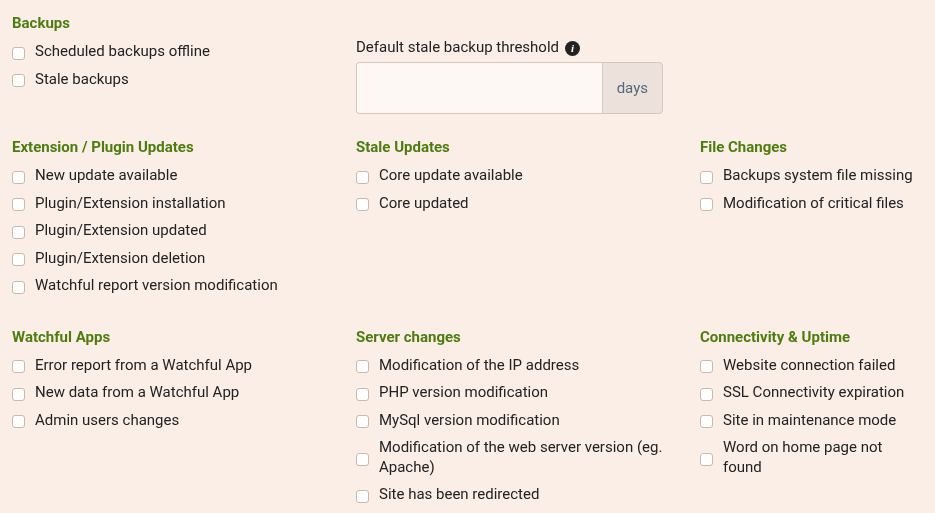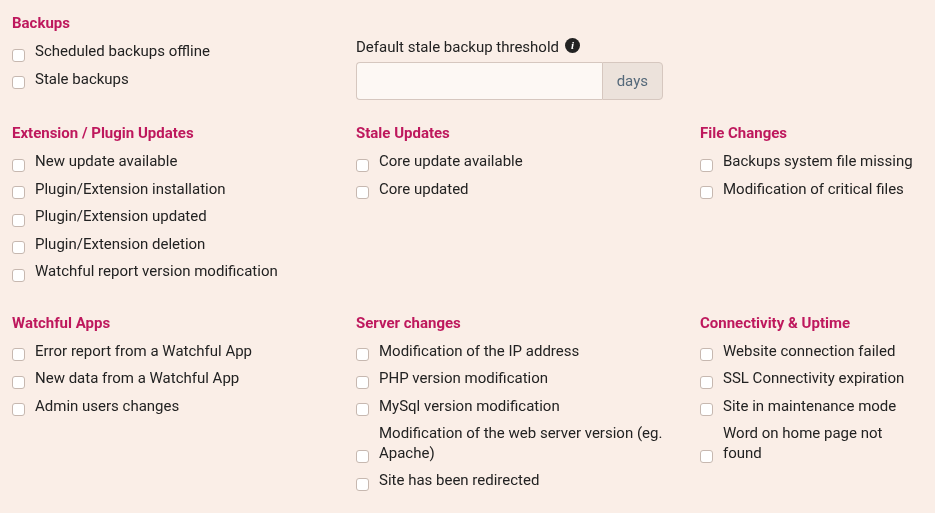--- a/index.html
+++ b/index.html
@@ -20,27 +20,27 @@
     .col {
       flex: 1 1 0;
       padding: 0 4px;
     }
     .col:first-child { max-width: 344px; flex: 0 0 344px; }
     .col:nth-child(2) { max-width: 344px; flex: 0 0 344px; }
     .col:nth-child(3) { flex: 1 1 auto; }
     h4.section-title {
       font-weight: 700;
       font-size: 15px;
-      color: #be185d;
+      color: #4d7c0f;
       margin-bottom: 10px;
       margin-top: 2px;
     }
     .field-line {
       display: flex;
-      align-items: flex-end;
+      align-items: center;
       margin-bottom: 8px;
       line-height: 1.3;
     }
     .field-line input[type="checkbox"] {
       appearance: none;
       -webkit-appearance: none;
       width: 13px;
       height: 13px;
       border: 1px solid #c7b8b0;
       border-radius: 3px;
@@ -53,42 +53,42 @@
     .field-line label {
       color: #222;
       cursor: pointer;
       flex: 1;
     }
     .threshold-label {
       font-size: 15px;
       color: #222;
       margin-bottom: 6px;
       display: flex;
-      align-items: flex-start;
+      align-items: flex-end;
       gap: 6px;
     }
     .info-icon {
       display: inline-flex;
       align-items: center;
       justify-content: center;
       width: 15px;
       height: 15px;
       border-radius: 50%;
       background: #222;
       color: #fff;
       font-family: Georgia, serif;
       font-style: italic;
       font-weight: 700;
       font-size: 11px;
       line-height: 1;
     }
     .input-group {
       display: flex;
       width: 307px;
-      height: 38px;
+      height: 52px;
     }
     .input-group input[type="number"] {
       flex: 1;
       border: 1px solid #d6c7bf;
       border-right: none;
       border-radius: 4px 0 0 4px;
       background: #fdf8f4;
       padding: 6px 10px;
       font-size: 15px;
       outline: none;

